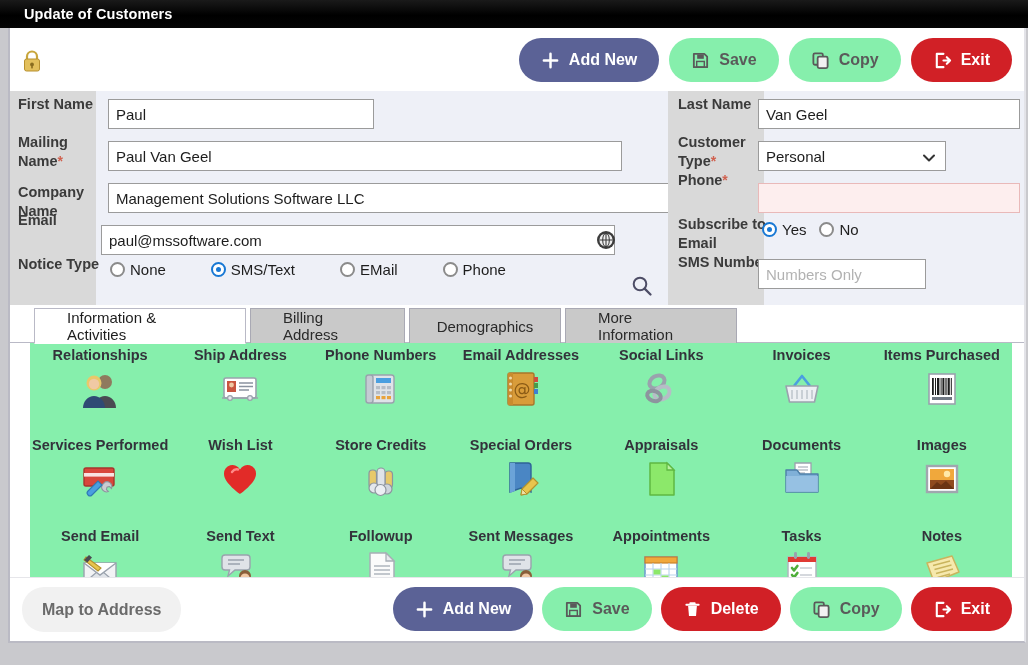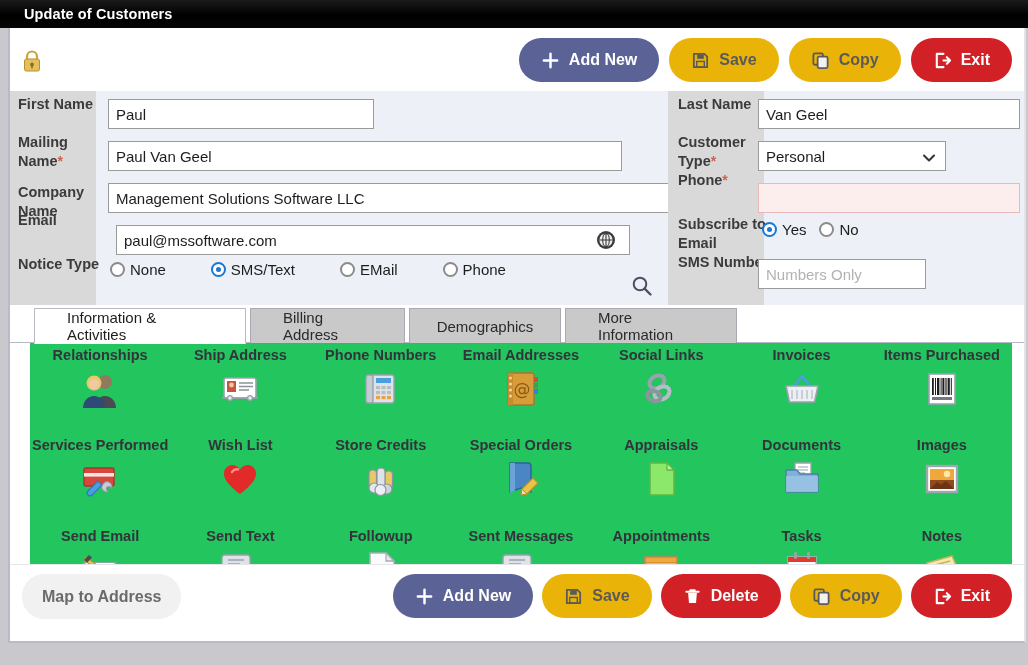--- a/index.html
+++ b/index.html
@@ -59,21 +59,21 @@
     display: inline-flex; align-items: center; gap: 9px;
     border: none; outline: none; cursor: pointer;
     border-radius: 22px;
     font-family: "Liberation Sans", sans-serif;
     font-size: 16px; font-weight: bold;
     padding: 0 22px; height: 44px;
     white-space: nowrap;
   }
   .btn .lbl { line-height: 1; }
   .btn-primary { background: #5b6296; color: #fff; }
-  .btn-neutral { background: #eab308; color: #5a5a5a; }
+  .btn-neutral { background: #86efac; color: #5a5a5a; }
   .btn-danger  { background: #d12026; color: #fff; }
   .btn-ico { width: 19px; height: 19px; display: inline-block; flex: none; }
   .btn-ico svg { display:block; width:100%; height:100%; }
 
   
   .form {
     position: absolute; left: 0; top: 63px;
     width: 100%; height: 214px;
     background: #eef0f7;
   }
@@ -142,21 +142,21 @@
   .tab.active {
     background: #fff; color: #1d1d1d;
     border: 1px solid #b9b9c6; border-bottom: 1px solid #fff;
     z-index: 3;
   }
 
   
   .gridpanel {
     position: absolute; left: 20px; top: 315px;
     width: 982px; height: 271px;
-    background: #22c55e;
+    background: #86efac;
   }
   .grid {
     position: absolute; left: 0; top: 0; width: 100%; height: 100%;
     display: grid;
     grid-template-columns: repeat(7, 1fr);
     grid-template-rows: repeat(3, 1fr);
   }
   .cell {
     display: flex; flex-direction: column; align-items: center;
     justify-content: flex-start; padding-top: 4px;
@@ -165,21 +165,21 @@
   .cell .ctitle {
     font-size: 14.5px; font-weight: bold; color: #33333b;
     text-align: center; line-height: 16px; margin-bottom: 5px;
     white-space: nowrap;
   }
   .cell .cico { width: 42px; height: 42px; }
   .cell .cico svg { display: block; width: 100%; height: 100%; }
 
   
   .bottombar {
-    position: absolute; left: 0; bottom: 14px; width: 100%; height: 63px;
+    position: absolute; left: 0; bottom: 1px; width: 100%; height: 63px;
     background: #fff;
     border-top: 1px solid #e6e6ea;
   }
   .btnbar-bottom {
     position: absolute; right: 12px; top: 9px;
     display: flex; align-items: center; gap: 9px;
   }
   .btn-map {
     position: absolute; left: 12px; top: 9px;
     background: #f1f1f1; color: #6a6a6a;
@@ -263,21 +263,21 @@
         <div class="flab" style="top:4px;">First Name</div>
         <div class="flab" style="top:42px;"><span>Mailing Name</span><span class="req">*</span></div>
         <div class="flab" style="top:80px;margin-top:12px;">Company Name</div>
         <div class="flab" style="top:120px;">Email</div>
         <div class="flab" style="top:164px;">Notice Type</div>
       </div>
 
       <input class="fin" style="left: 98px; top: 8px; width: 266px;" value="Paul">
       <input class="fin" style="left: 98px; top: 50px; width: 514px;" value="Paul Van Geel">
       <input class="fin" style="left: 98px; top: 92px; width: 616px;" value="Management Solutions Software LLC">
-      <input class="fin" style="left: 106px; top: 134px; width: 514px;" value="paul@mssoftware.com">
+      <input class="fin" style="left: 91px; top: 134px; width: 514px;" value="paul@mssoftware.com">
 
       <span class="sideicon" style="left:586px; top:139px;">
         <svg width="20" height="20" viewBox="0 0 20 20">
           <circle cx="10" cy="10" r="9" fill="#3c3c3c"></circle>
           <circle cx="10" cy="10" r="6.6" fill="#efefef"></circle>
           <path d="M10 3.4v13.2M3.4 10h13.2" stroke="#3c3c3c" stroke-width="1.1"></path>
           <ellipse cx="10" cy="10" rx="3.3" ry="6.6" fill="none" stroke="#3c3c3c" stroke-width="1.1"></ellipse>
         </svg>
       </span>
 

